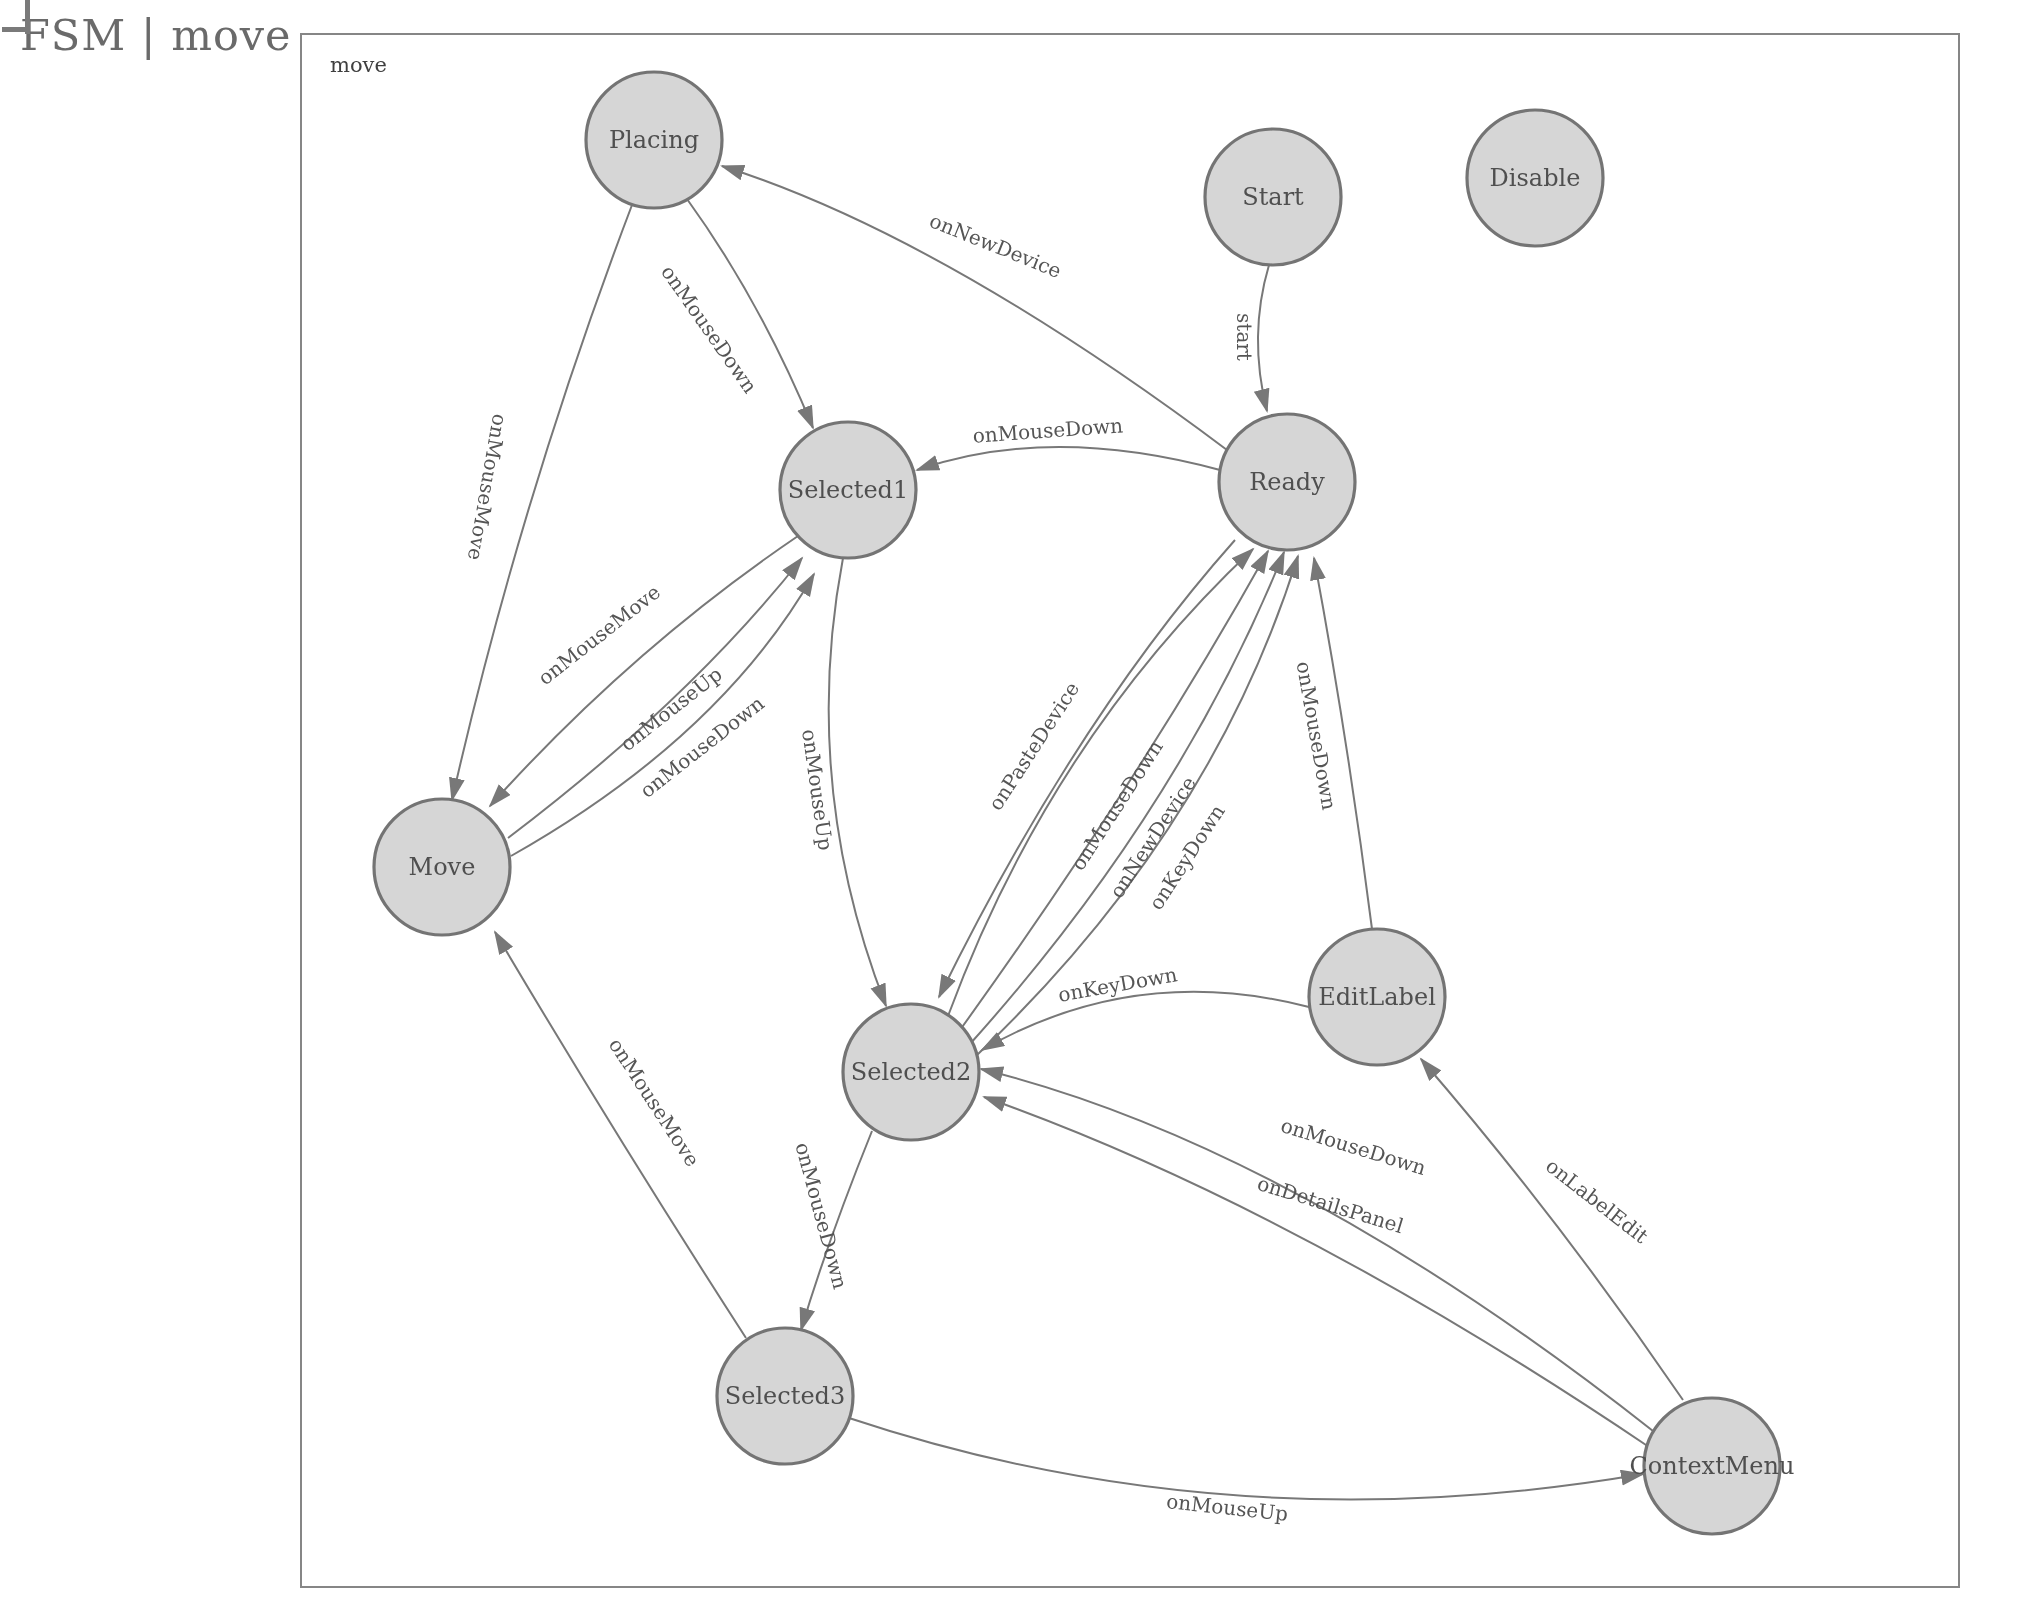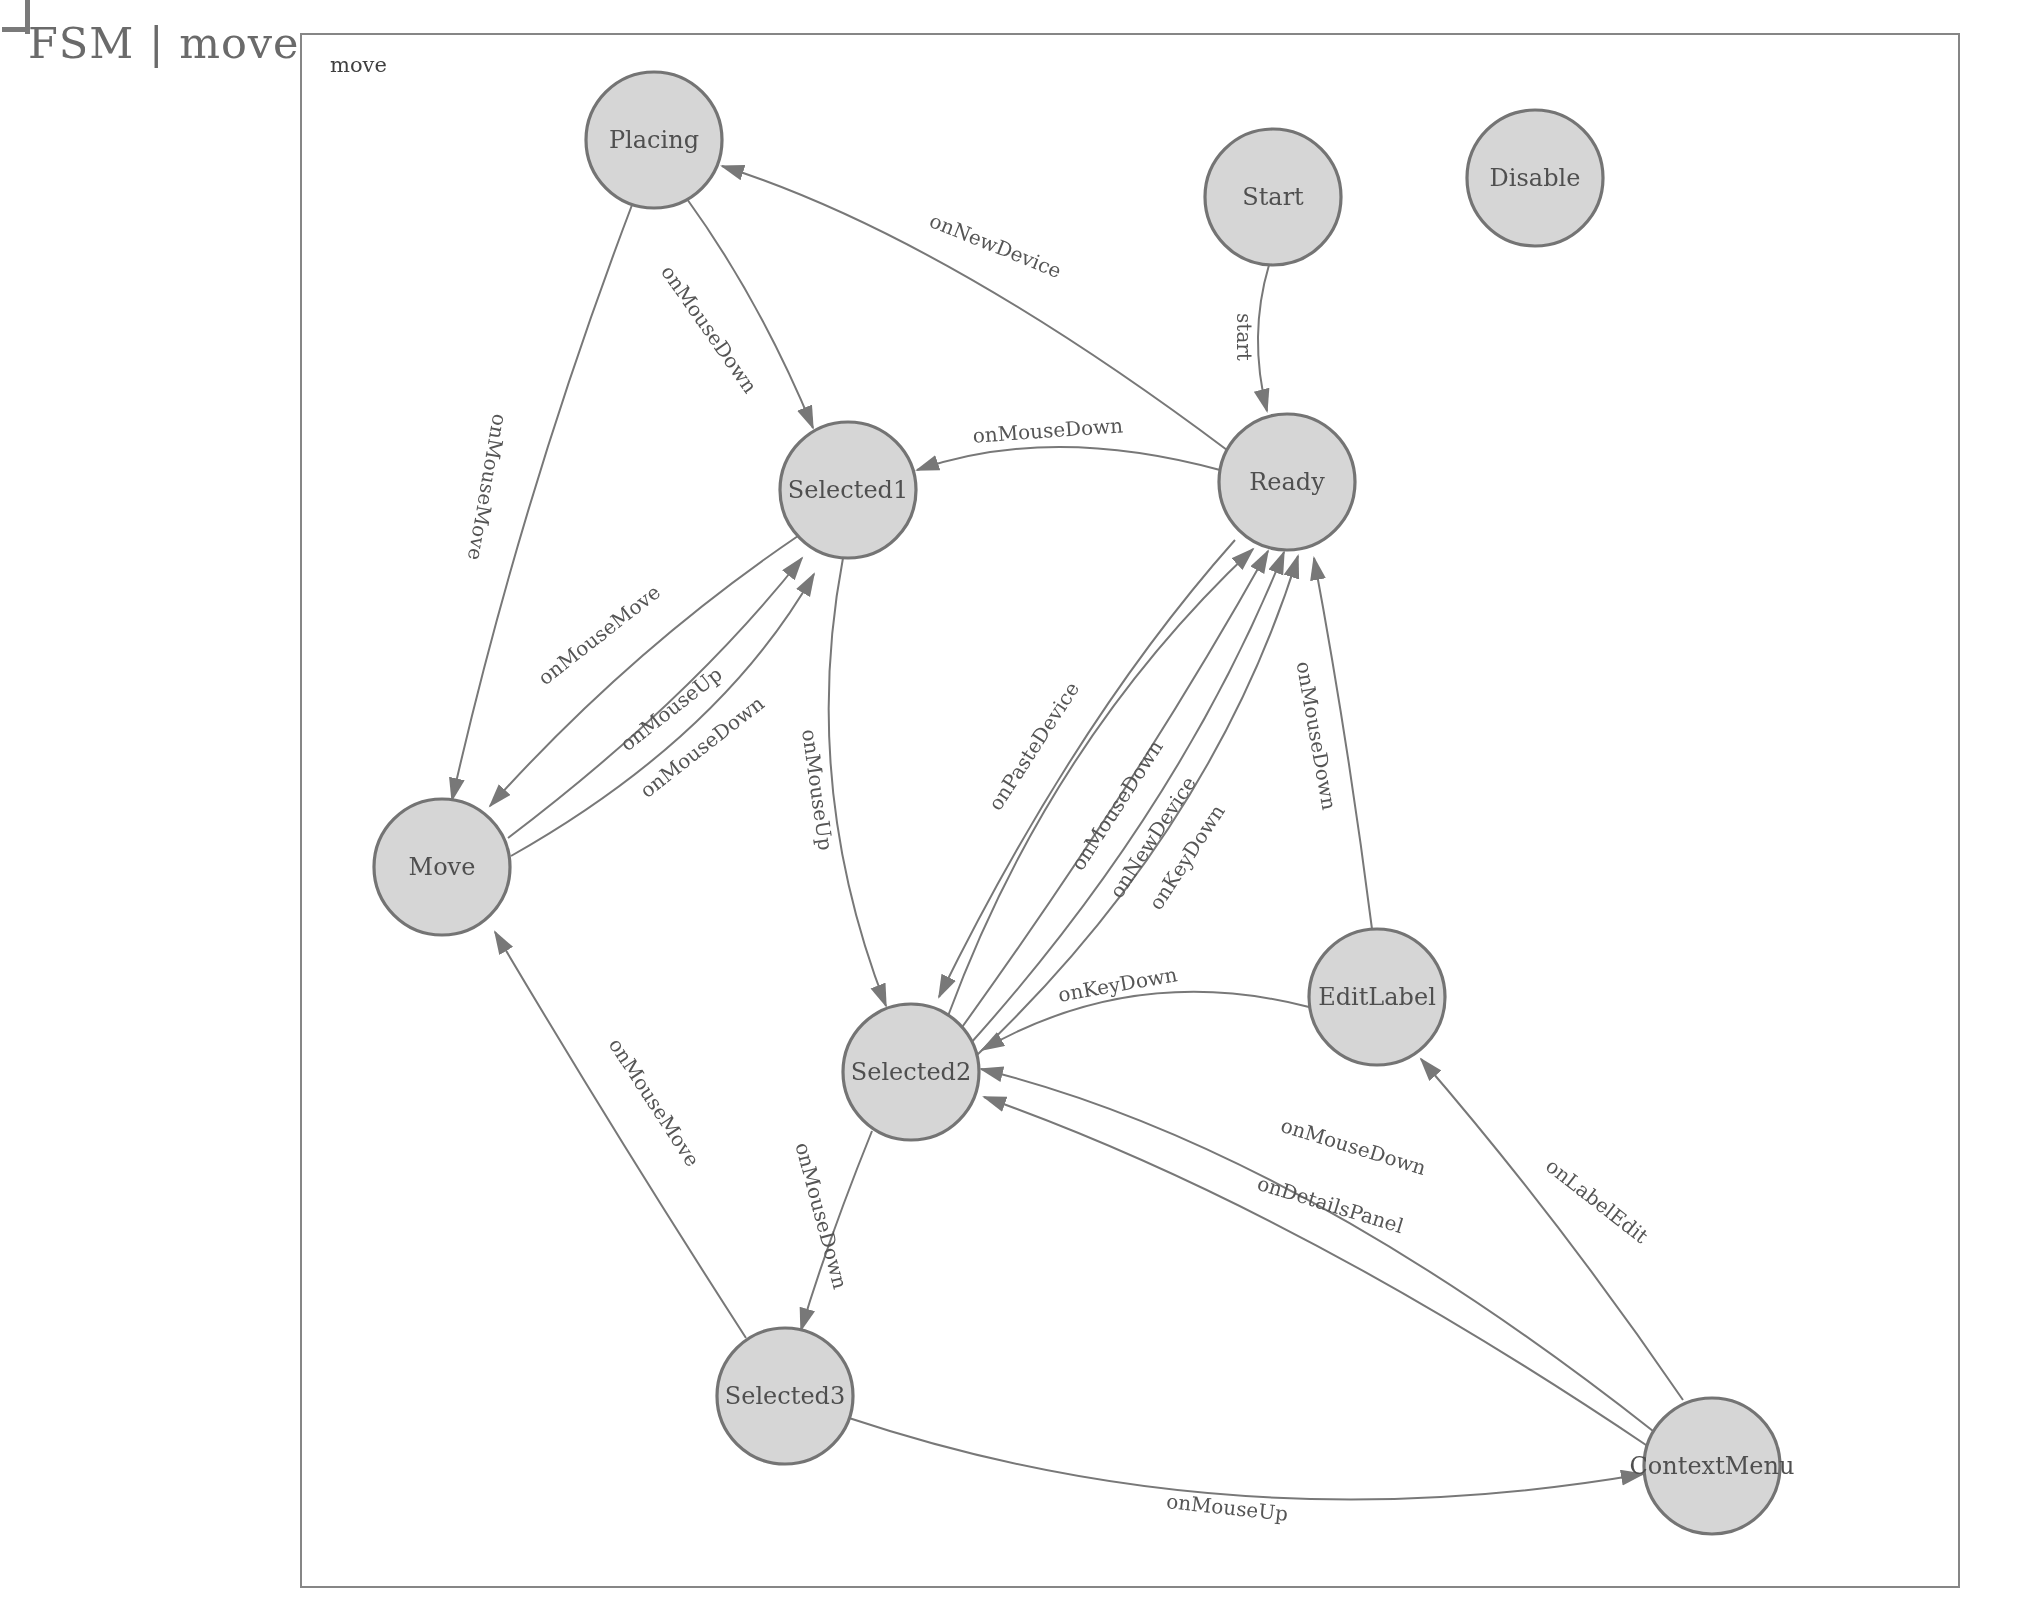--- a/index.html
+++ b/index.html
@@ -1,19 +1,19 @@
 <!DOCTYPE html>
 <html><head>
 <meta charset="utf-8">
 <style>
   html,body{margin:0;padding:0;background:#ffffff;}
   .canvas{position:relative;width:2034px;height:1624px;background:#ffffff;overflow:hidden;
           font-family:"DejaVu Serif","Liberation Serif",serif;}
   .page-title{position:absolute;left:20px;top:10px;font-size:43px;font-weight:normal;
-              color:#6a6a6a;margin:8px;letter-spacing:1px;}
+              color:#6a6a6a;margin:0;letter-spacing:1px;}
   .diagram-box{position:absolute;left:300px;top:33px;width:1660px;height:1555px;
                border:2px solid #868686;background:#ffffff;box-sizing:border-box;}
   .diagram-label{position:absolute;left:28px;top:18px;font-size:21px;color:#3f3f3f;}
   svg{position:absolute;left:0;top:0;}
   .link{fill:none;stroke:#787878;stroke-width:2px;}
   .link-label{font-family:"DejaVu Serif","Liberation Serif",serif;font-size:20px;fill:#555555;
               text-anchor:middle;}
   .state-circle{fill:#d6d6d6;stroke:#747474;stroke-width:3.2px;}
   .state-label{font-family:"DejaVu Serif","Liberation Serif",serif;font-size:24px;fill:#4f4f4f;
                text-anchor:middle;}

